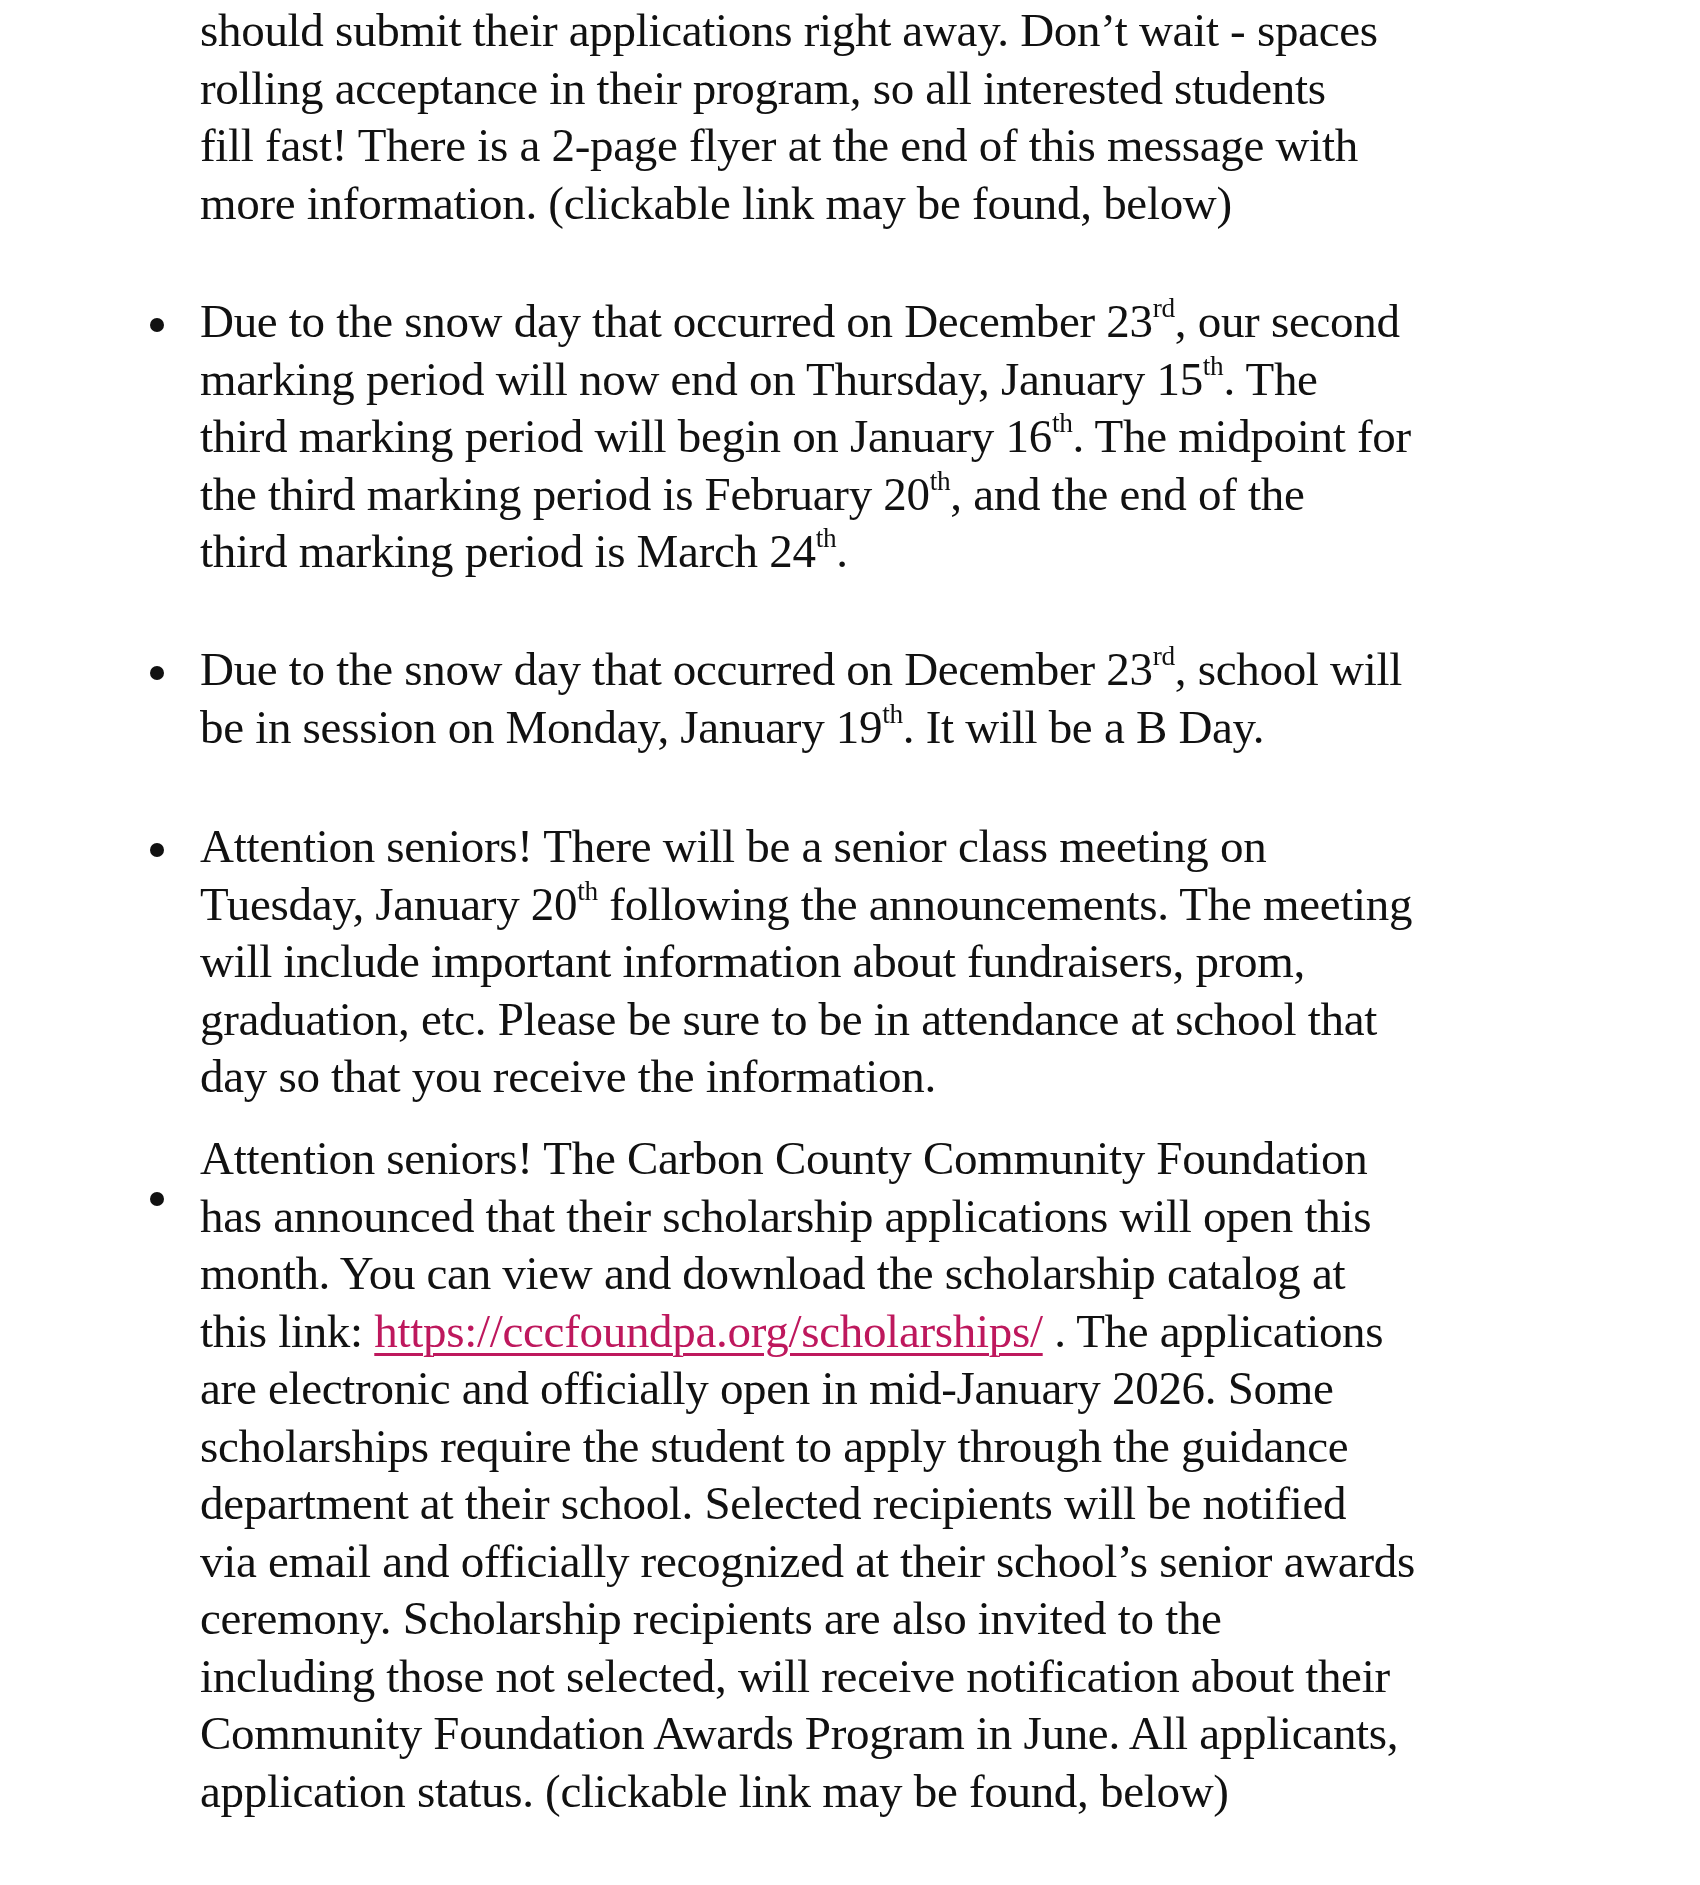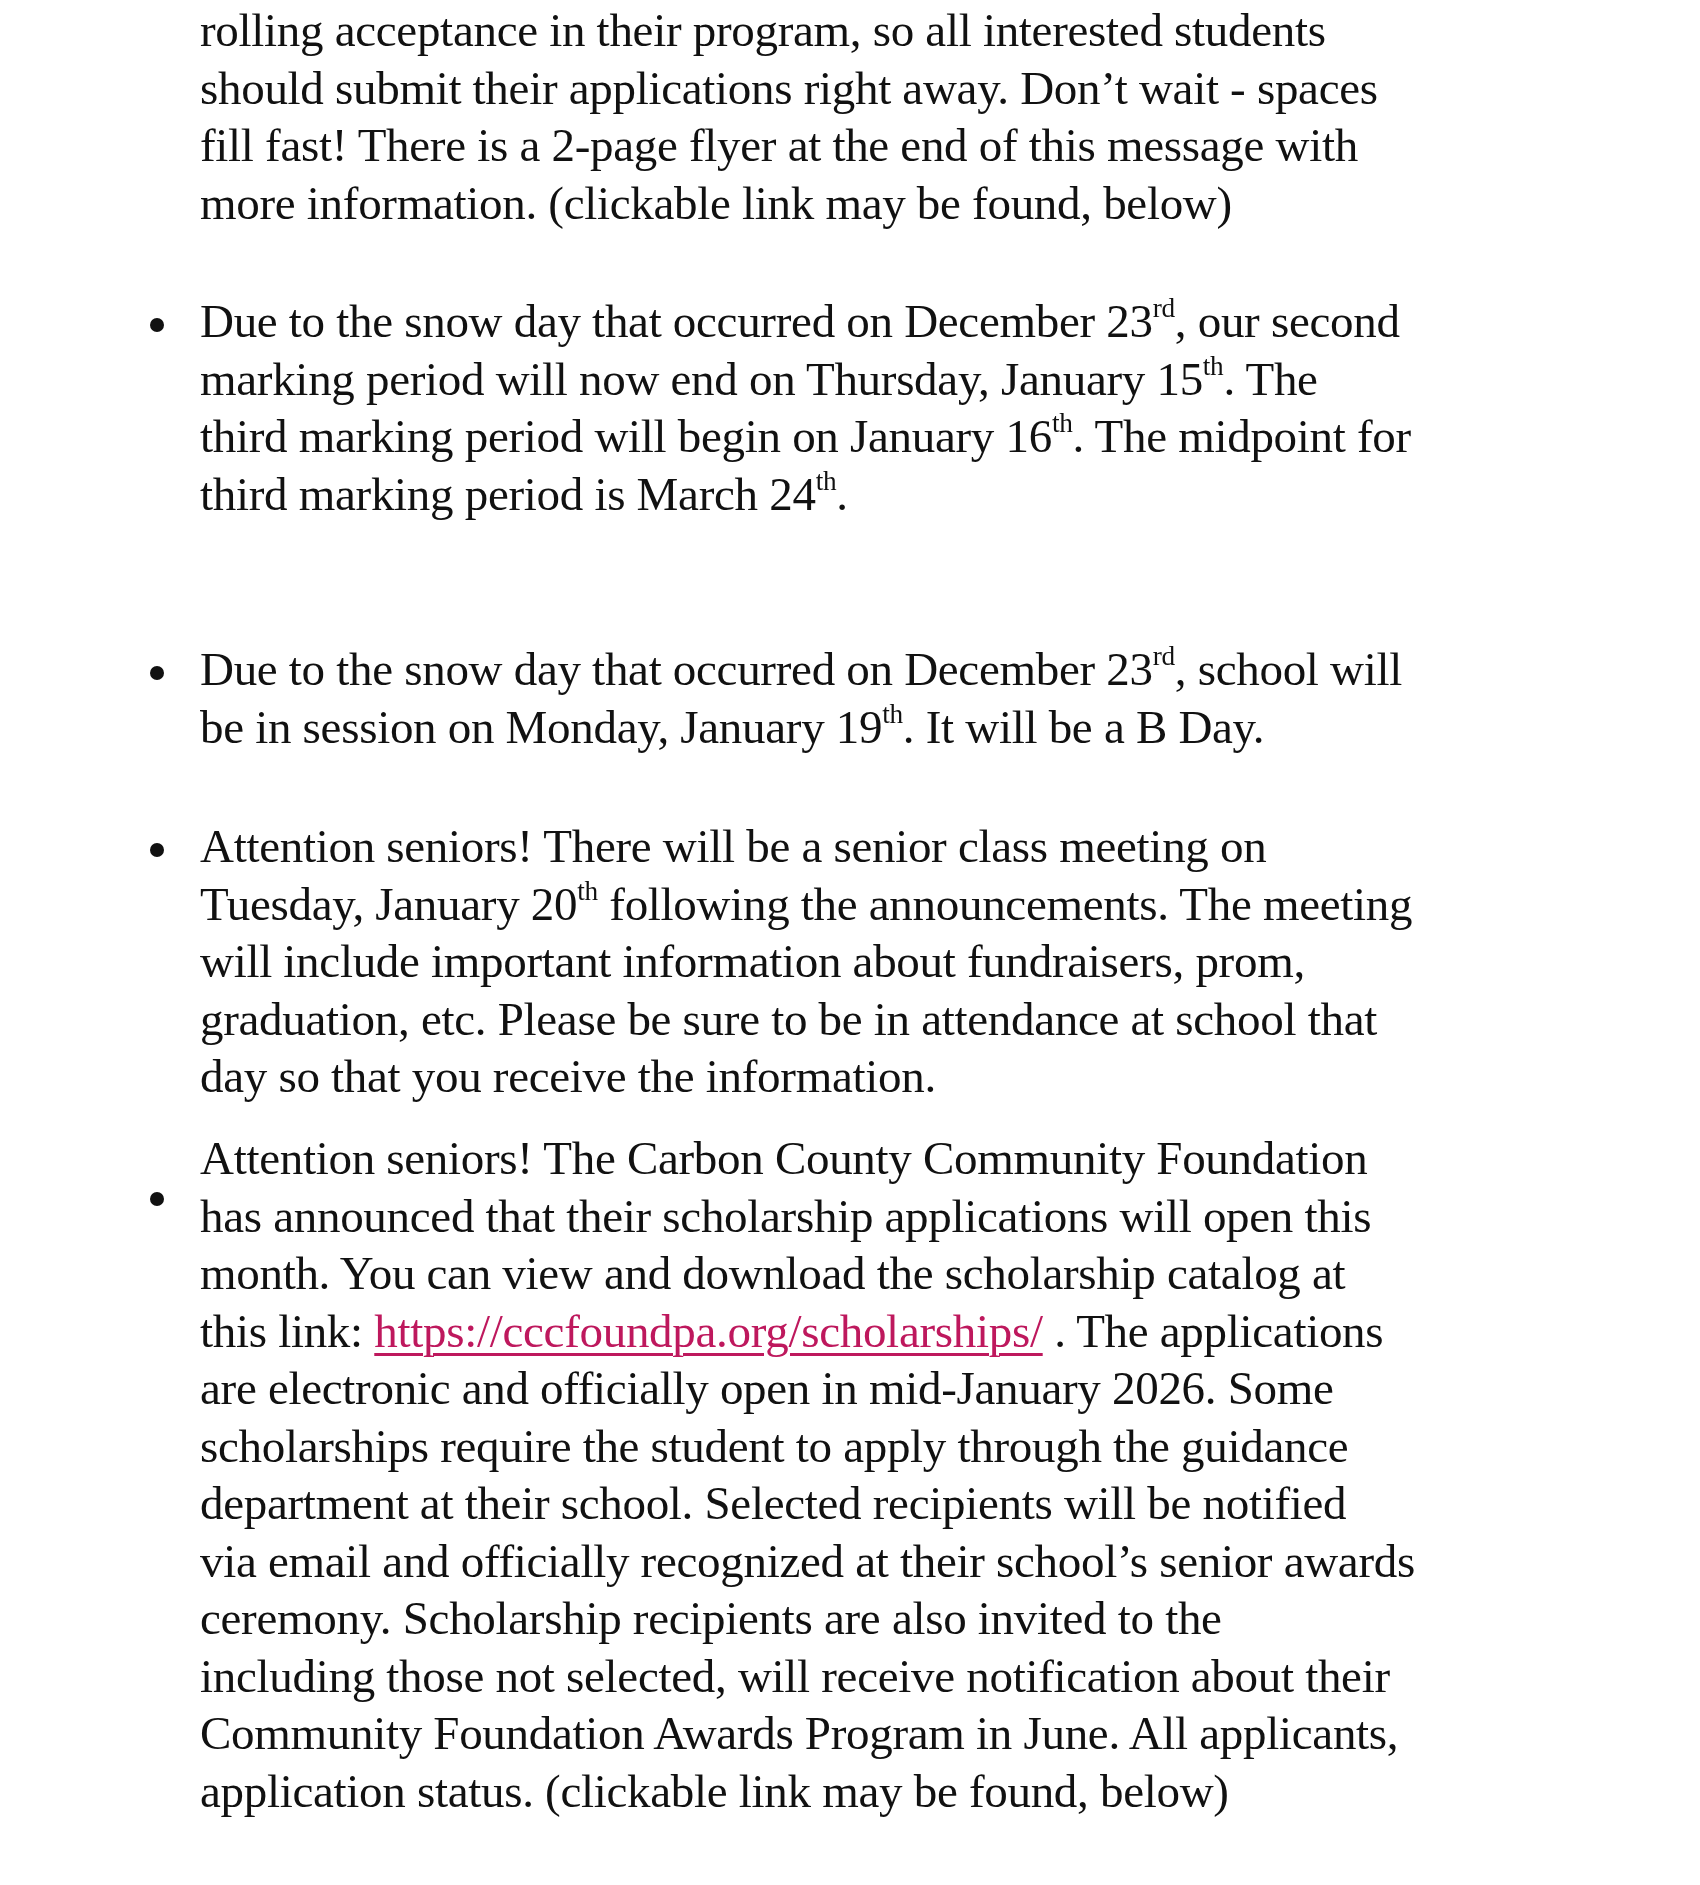--- a/index.html
+++ b/index.html
@@ -21,31 +21,32 @@
   }
   sup { font-size: 0.58em; line-height: 0; vertical-align: 0.72em; }
   a.link { color: #be185d; text-decoration: underline; text-decoration-thickness: 3px; text-underline-offset: 6px; }
 </style>
 </head>
 <body>
 
 <div class="page">
 
   <div class="para" style="top:2px;">
+    <span class="line">should submit their applications right away. Don’t wait - spaces</span>
     <span class="line">rolling acceptance in their program, so all interested students</span>
-    <span class="line">should submit their applications right away. Don’t wait - spaces</span>
     <span class="line">fill fast! There is a 2-page flyer at the end of this message with</span>
     <span class="line">more information. (clickable link may be found, below)</span>
   </div>
 
   <div class="bullet" style="top:318px;"></div>
   <div class="para" style="top:293px;">
     <span class="line"><span>Due to the snow day that occurred on December 23</span><sup>rd</sup><span>, our second</span></span>
     <span class="line"><span>marking period will now end on Thursday, January 15</span><sup>th</sup><span>.  The</span></span>
     <span class="line"><span>third marking period will begin on January 16</span><sup>th</sup><span>. The midpoint for</span></span>
+    <span class="line"><span>the third marking period is February 20</span><sup>th</sup><span>, and the end of the</span></span>
     <span class="line"><span>third marking period is March 24</span><sup>th</sup><span>.</span></span>
   </div>
 
   <div class="bullet" style="top:666px;"></div>
   <div class="para" style="top:641px;">
     <span class="line"><span>Due to the snow day that occurred on December 23</span><sup>rd</sup><span>, school will</span></span>
     <span class="line"><span>be in session on Monday, January 19</span><sup>th</sup><span>. It will be a B Day.</span></span>
   </div>
 
   <div class="bullet" style="top:843px;"></div>

